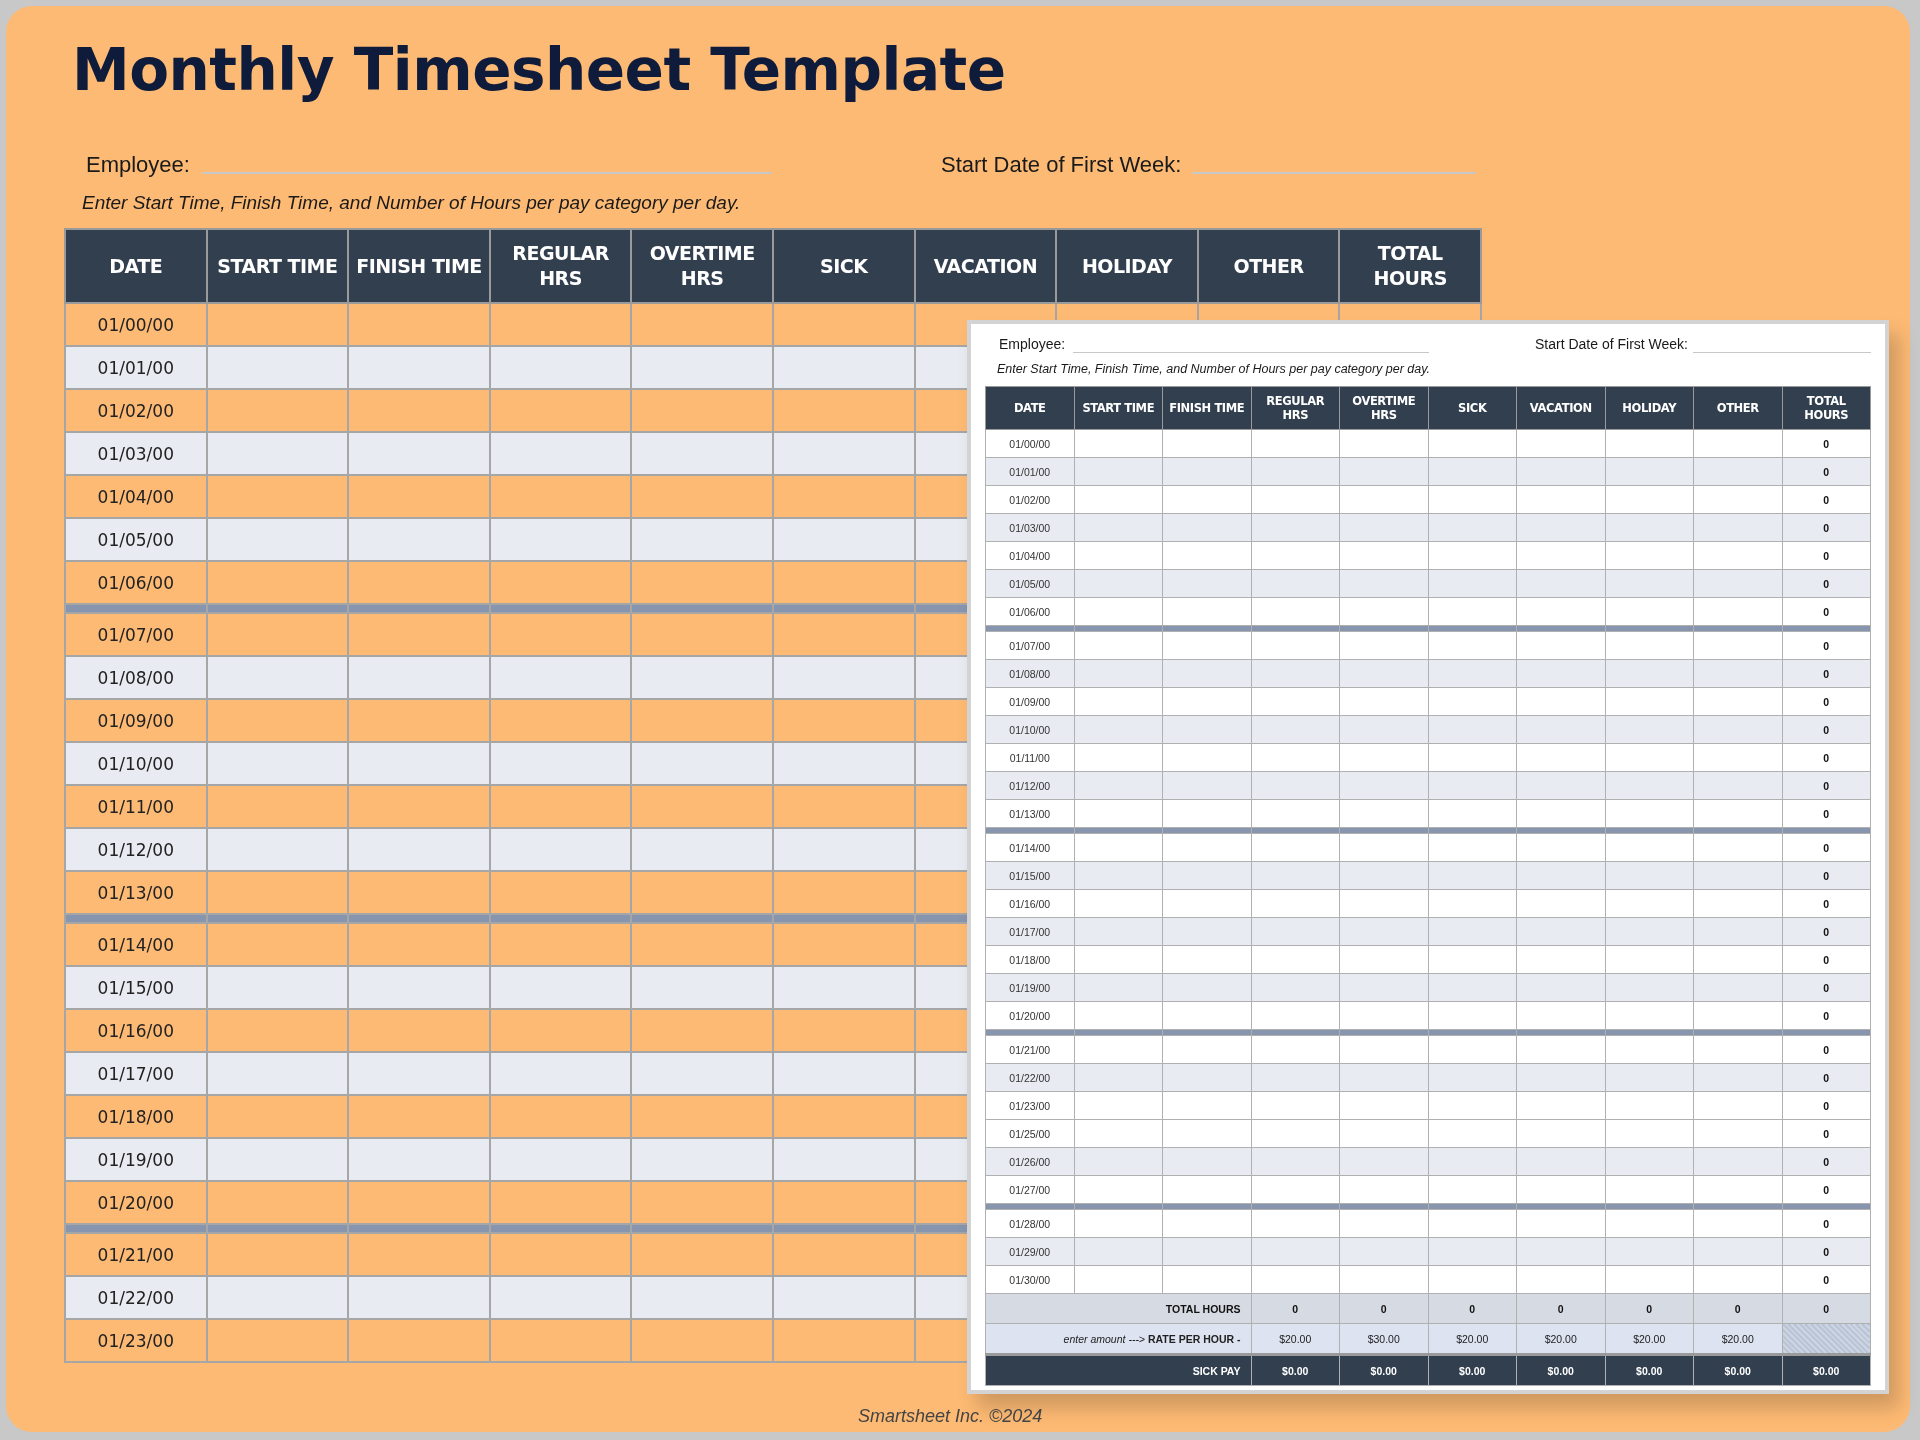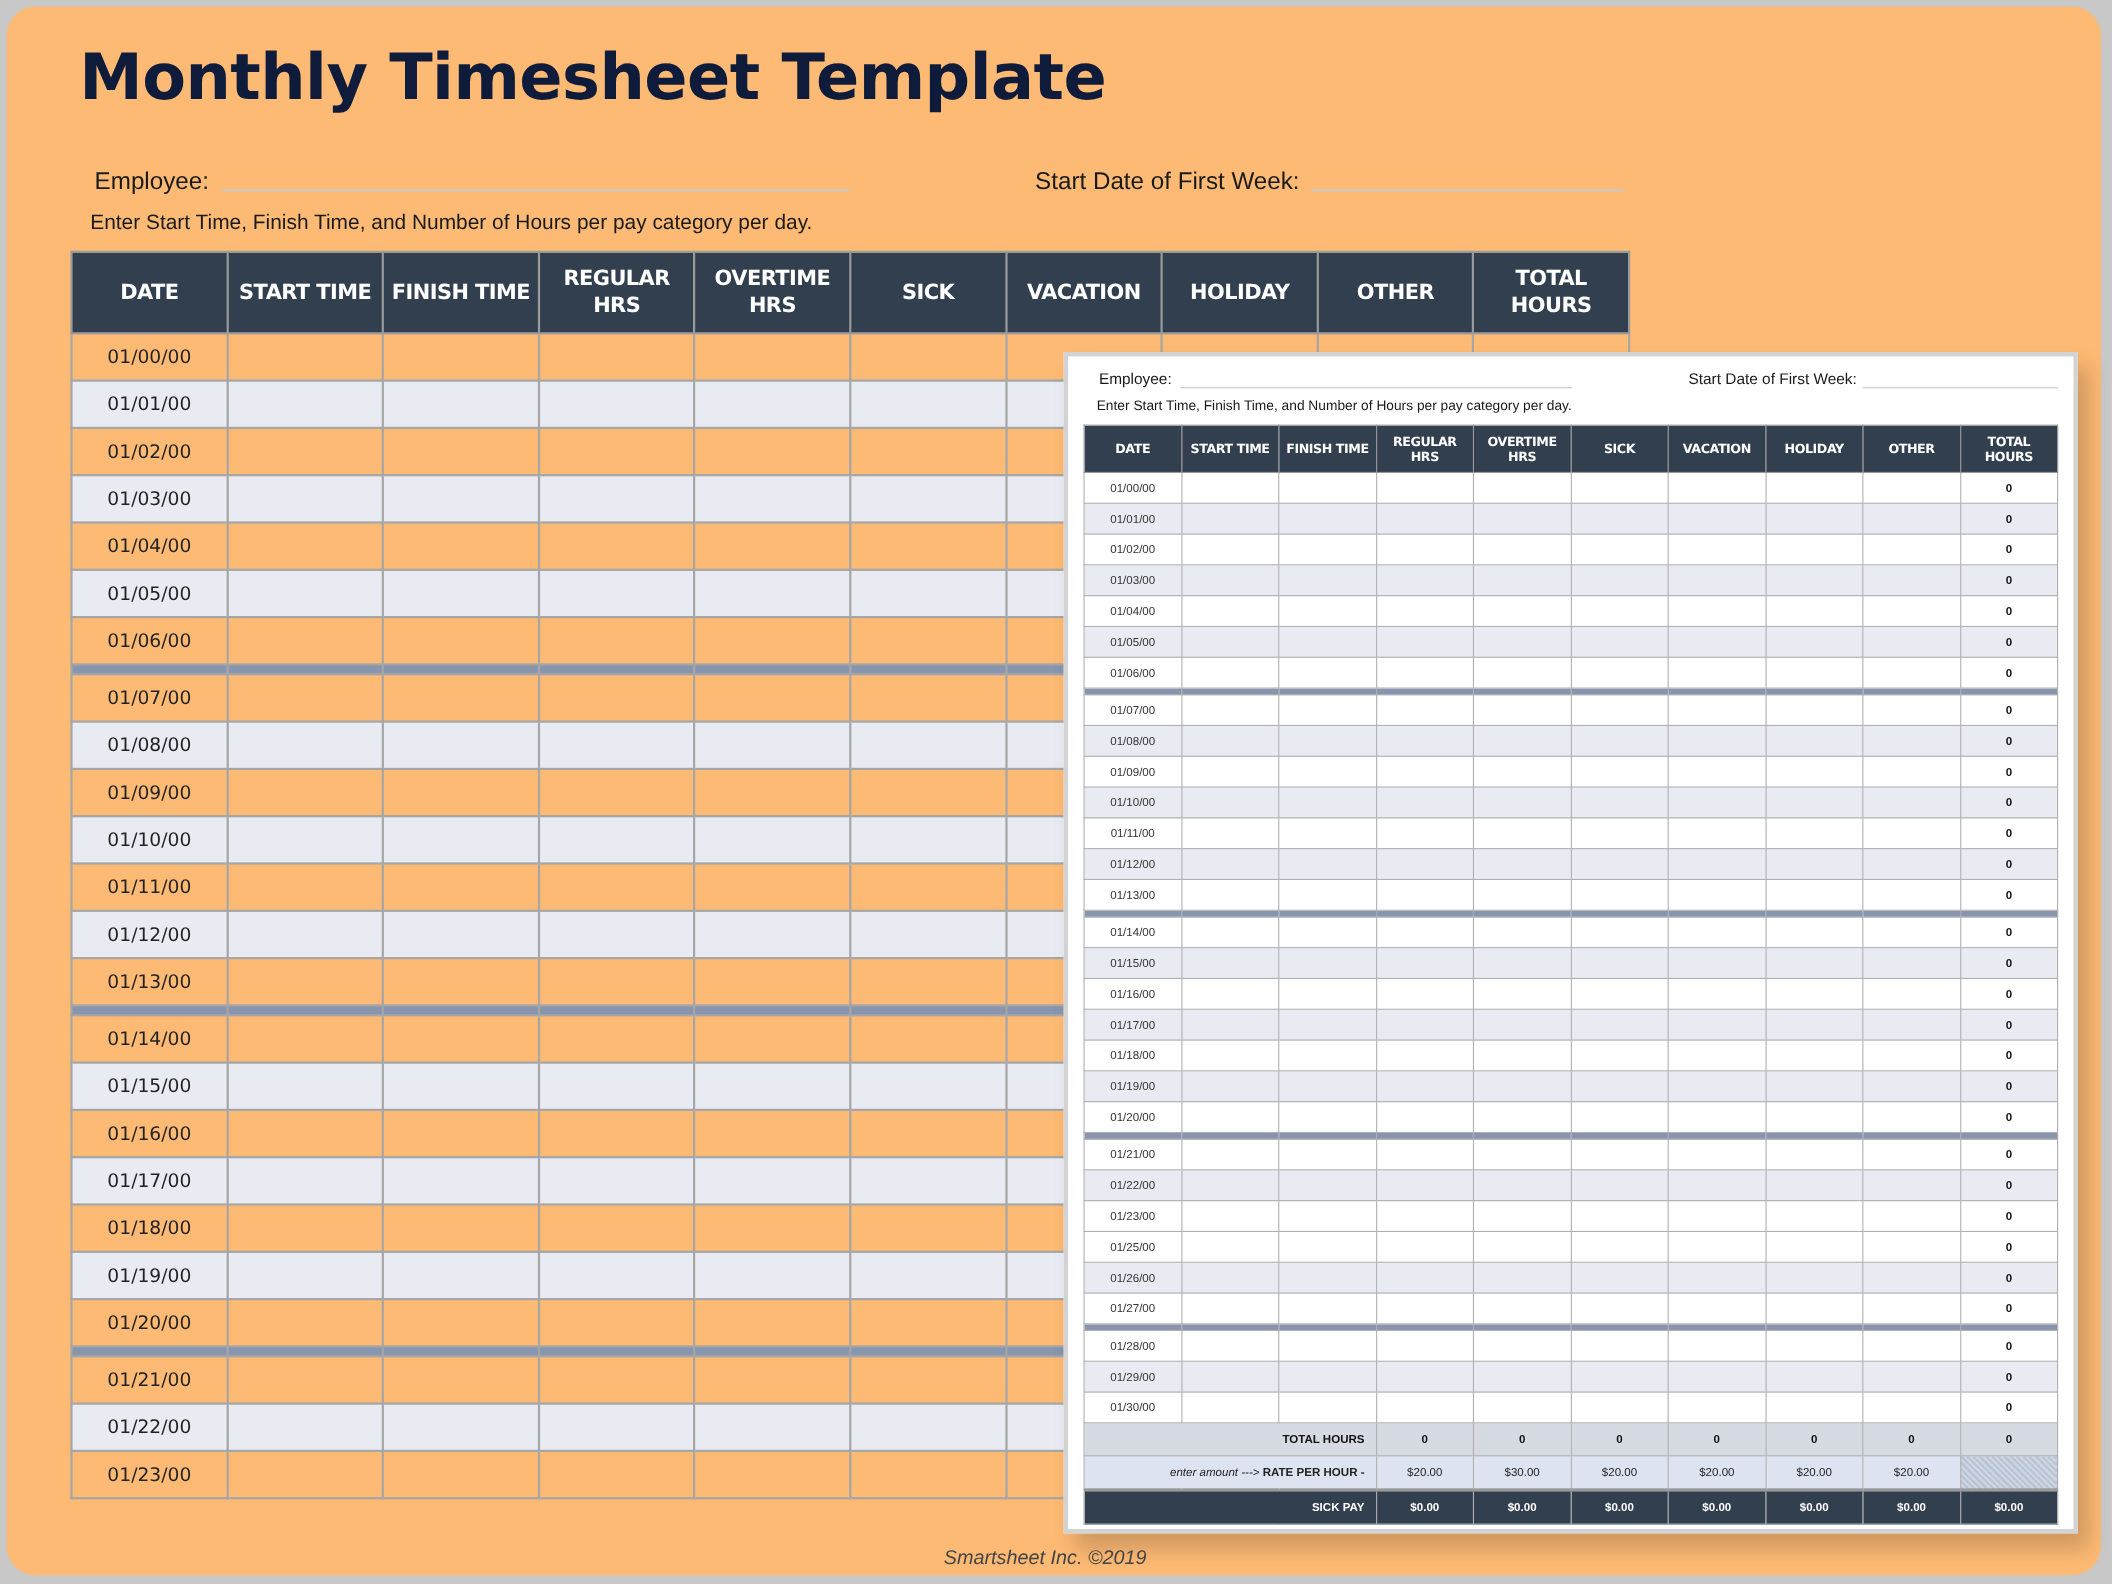--- a/index.html
+++ b/index.html
@@ -13,21 +13,21 @@
     position: absolute; left: 6px; top: 6px; width: 1904px; height: 1426px;
     background: #fdba74; border-radius: 26px;
   }
   .title {
     position: absolute; left: 66px; top: 30px;
     font-size: 58px; font-weight: bold; color: #0f1b3a; letter-spacing: -0.5px;
     font-family: "DejaVu Sans", sans-serif;
   }
   .field-label { position: absolute; font-size: 22px; color: #1a1a1a; }
   .field-line { position: absolute; height: 0; border-bottom: 2px solid #c8c8c8; }
-  .instructions { position: absolute; font-size: 19px; color: #1a1a1a; }
+  .instructions { position: absolute; font-size: 19px; font-style: italic; color: #1a1a1a; }
 
   
   table.ts { border-collapse: collapse; table-layout: fixed; }
   .main-table { position: absolute; left: 58px; top: 222px; width: 1418px; }
   .main-table th {
     background: #323f4f; color: #ffffff; font-weight: bold; font-size: 19px;
     height: 70px; border: 2px solid #9a9a9a; text-align: center; line-height: 25px;
     font-family: "DejaVu Sans", sans-serif; letter-spacing: -0.5px;
   }
   .main-table td {
@@ -885,14 +885,14 @@
             <td>$0.00</td>
             <td>$0.00</td>
             <td>$0.00</td>
             <td>$0.00</td>
             <td>$0.00</td>
           </tr>
         </tbody>
     </table>
   </div>
 
-  <div class="footer">Smartsheet Inc. ©2019</div>
+  <div class="footer">Smartsheet Inc. ©2024</div>
 </div>
 
 </body></html>

